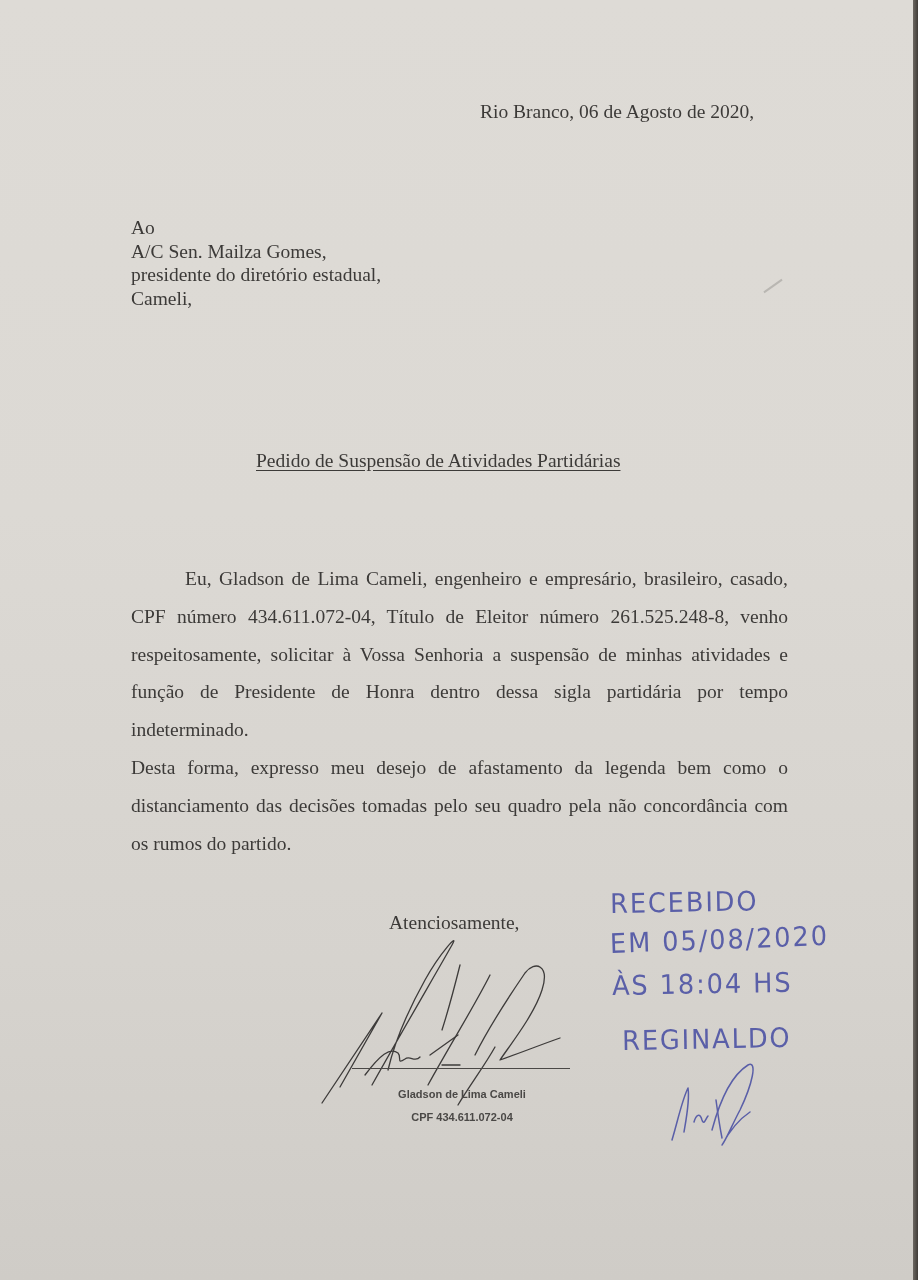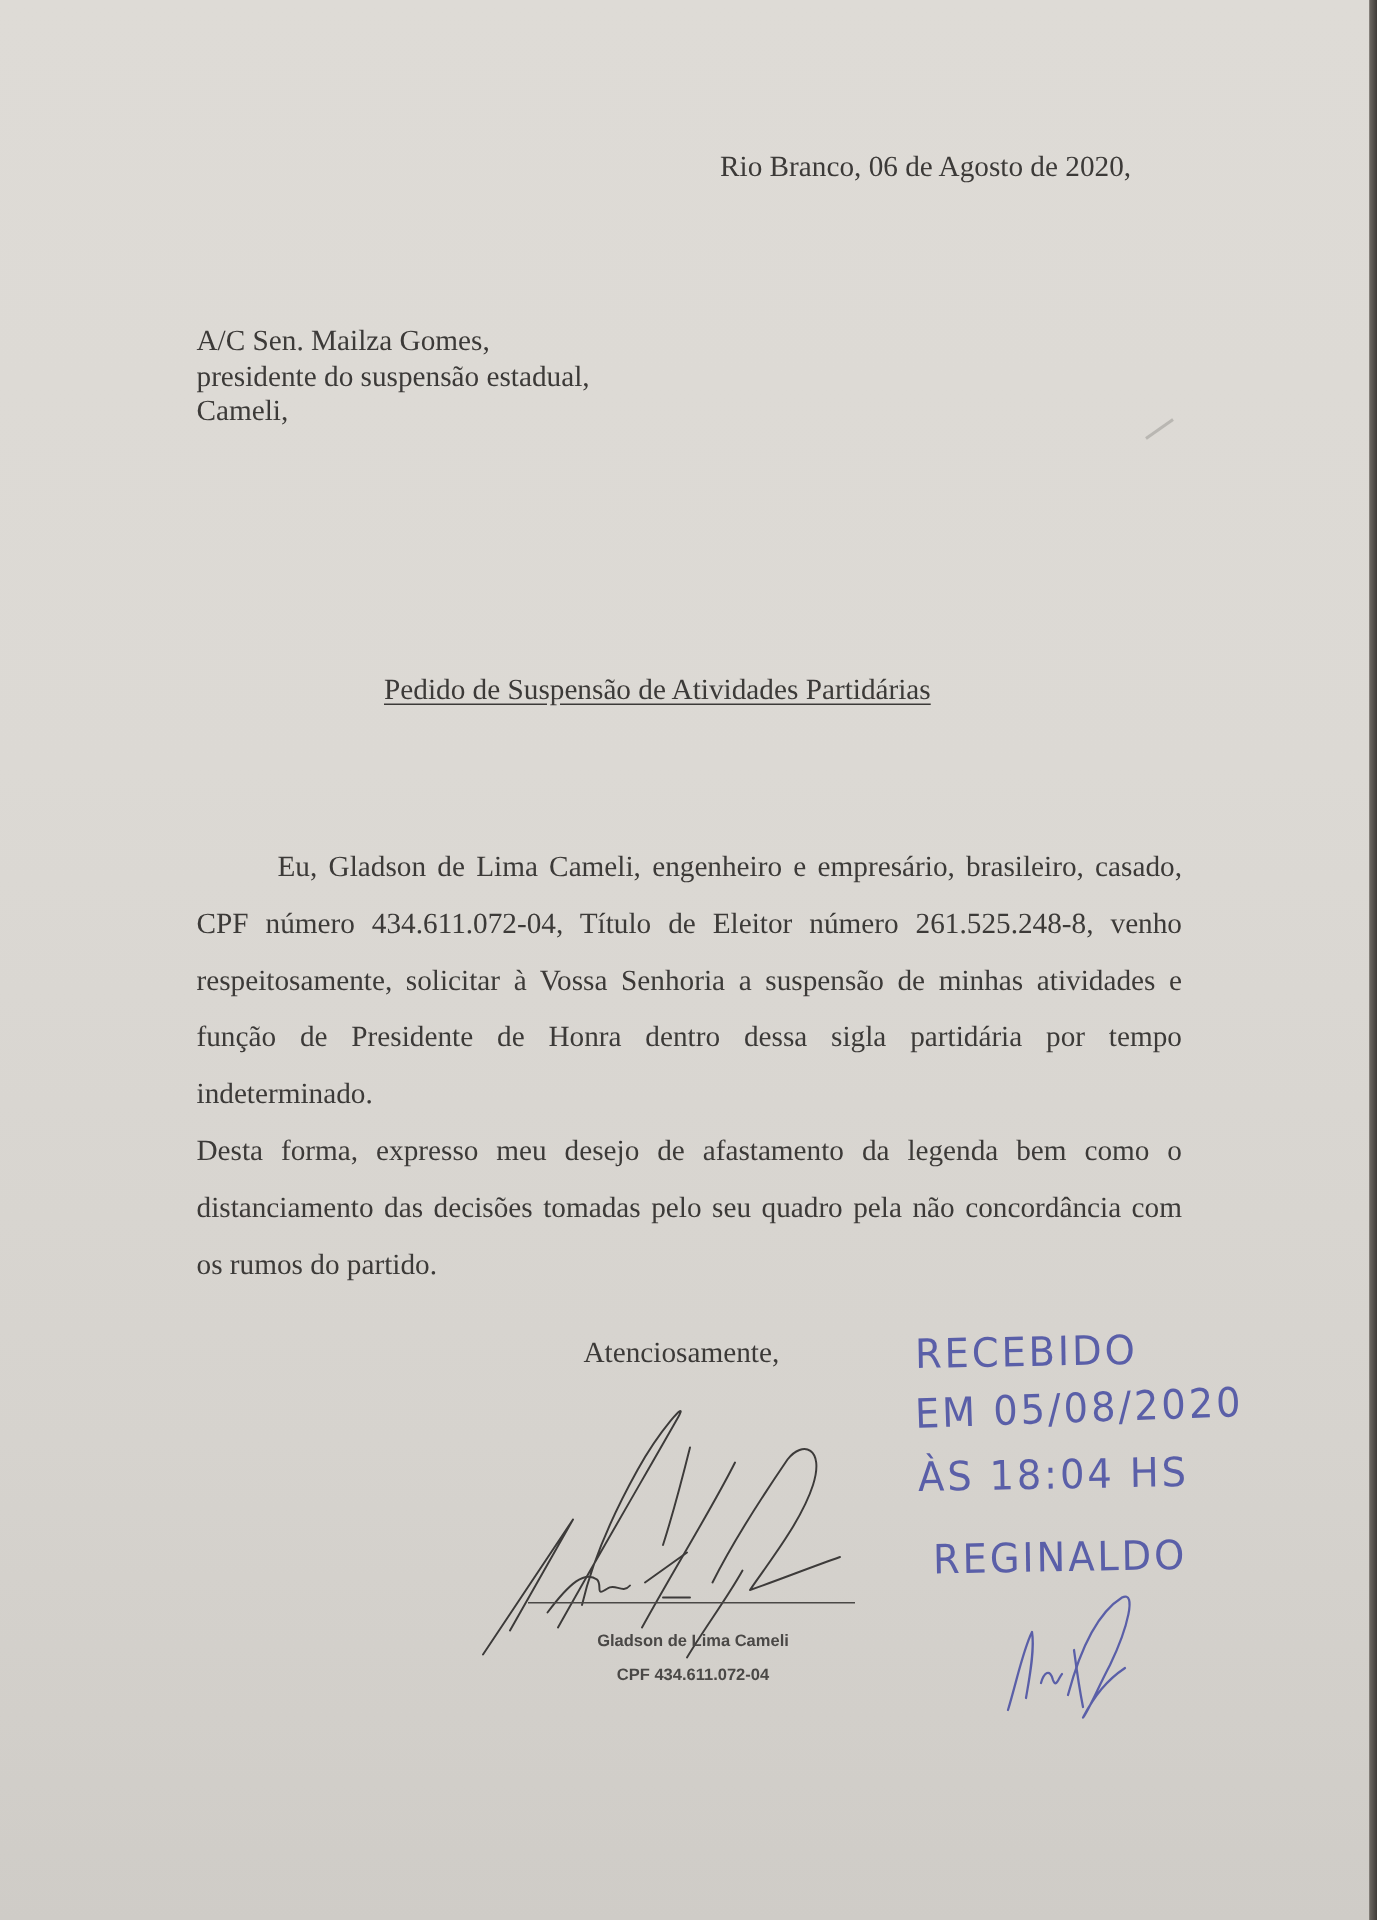--- a/index.html
+++ b/index.html
@@ -64,21 +64,21 @@
       line-height: 37.8px;
       text-align: justify;
     }
     .body-text p {
       margin: 0;
     }
     .body-text .indent { text-indent: 54px; }
     .closing {
       position: absolute;
       left: 389px;
-      top: 892px;
+      top: 912px;
       white-space: nowrap;
     }
     .sig-line {
       position: absolute;
       left: 352px;
       top: 1068px;
       width: 218px;
       height: 0;
       border-top: 1.5px solid #4a4846;
     }
@@ -141,22 +141,23 @@
     }
   </style>
 </head>
 <body>
 
 <div class="page">
 
   <div class="serif date-line">Rio Branco, 06 de Agosto de 2020,</div>
 
   <div class="serif recipient">
+    <div>Ao</div>
     <div>A/C Sen. Mailza Gomes,</div>
-    <div>presidente do suspensão estadual,</div>
+    <div>presidente do diretório estadual,</div>
     <div>Cameli,</div>
   </div>
 
   <div class="serif subject">Pedido de Suspensão de Atividades Partidárias</div>
 
   <div class="serif body-text">
     <p class="indent">Eu, Gladson de Lima Cameli, engenheiro e empresário, brasileiro, casado, CPF número 434.611.072-04, Título de Eleitor número 261.525.248-8, venho respeitosamente, solicitar à Vossa Senhoria a suspensão de minhas  atividades e função de Presidente de Honra dentro dessa sigla partidária por tempo indeterminado.</p>
     <p>Desta forma, expresso meu desejo de afastamento da legenda bem como o distanciamento das decisões tomadas pelo seu quadro pela não concordância com os rumos do partido.</p>
   </div>
 

